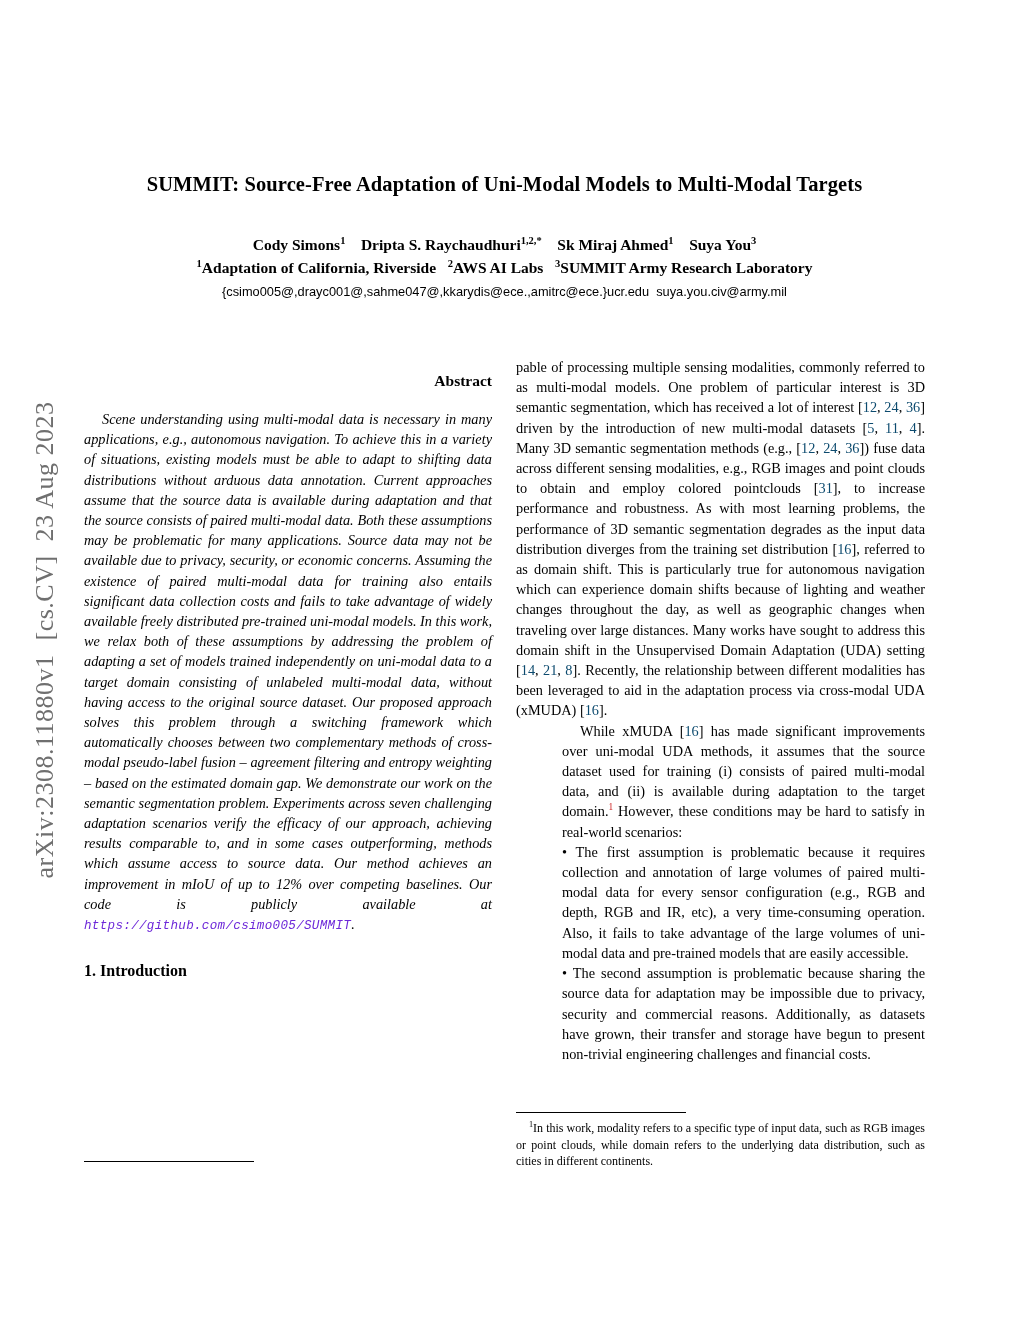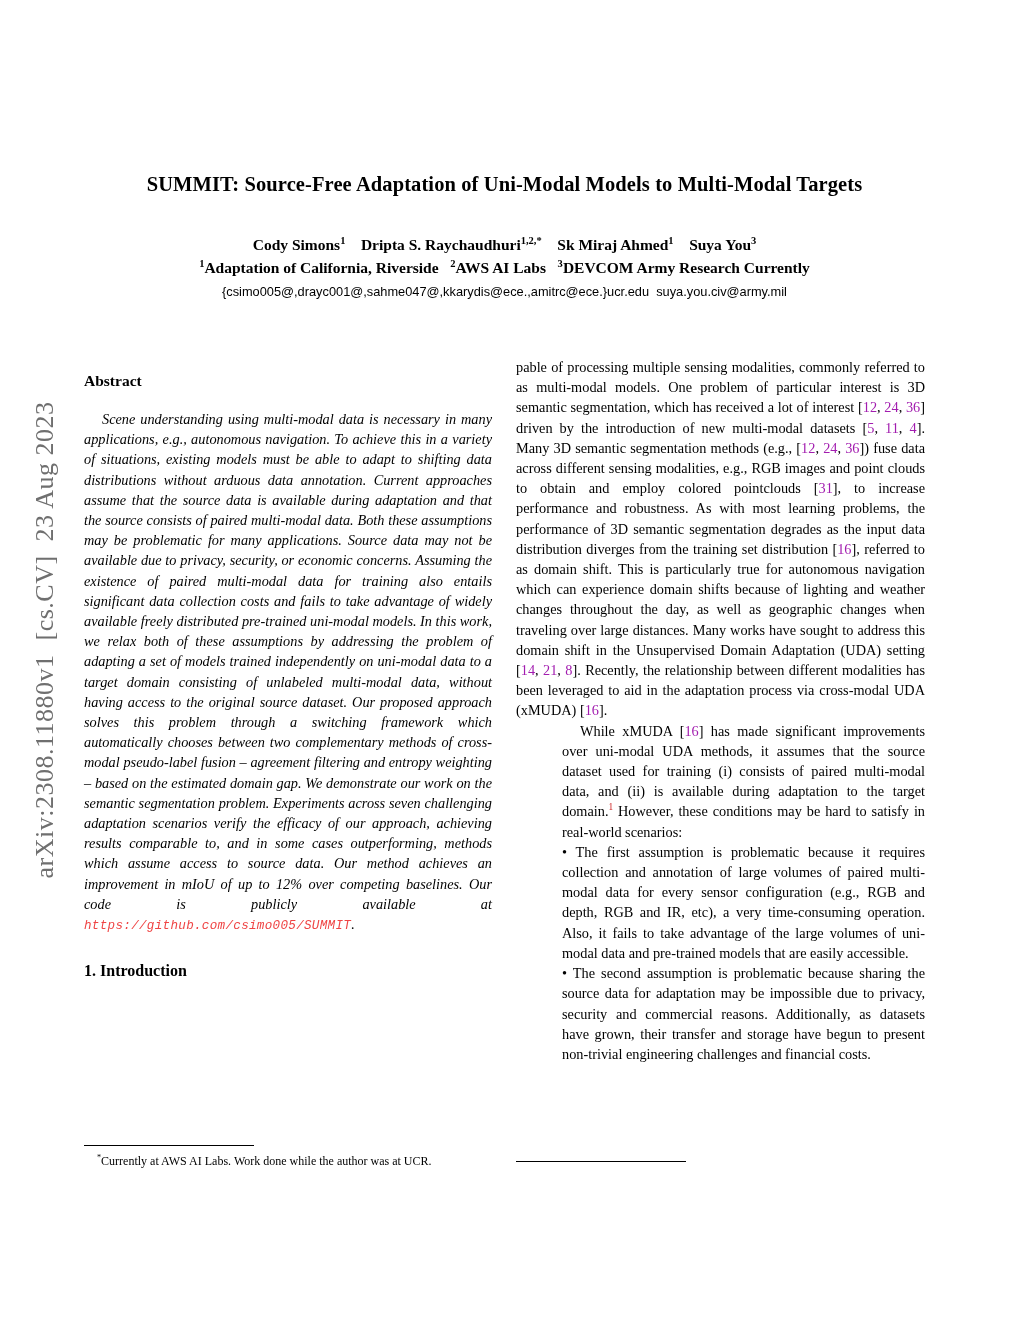--- a/index.html
+++ b/index.html
@@ -43,56 +43,56 @@
     font-size: 12.8px;
     line-height: 18px;
   }
 
   .columns { display: flex; gap: 24px; margin-top: 56px; }
   .col { display: flex; flex-direction: column; height: 812px; }
   .col-left  { width: 408px; }
   .col-right { width: 409px; }
 
   .abstract-heading {
-    text-align: left;
+    text-align: right;
     font-weight: bold;
     font-size: 15.5px;
     margin-top: 15px;
     margin-bottom: 19px;
   }
   .abstract-body {
     font-style: italic;
     font-size: 14.3px;
     line-height: 20.2px;
     text-align: justify;
     text-indent: 18px;
   }
   .seg-link {
     font-family: "Liberation Mono", monospace;
     font-style: italic;
     font-size: 12.6px;
-    color: #ef4444;
+    color: #6d28d9;
     letter-spacing: 0.3px;
   }
 
   .section-heading {
     font-weight: bold;
     font-size: 16px;
     margin-top: 26px;
     margin-bottom: 6px;
   }
   .para {
     font-size: 14.3px;
     line-height: 20.2px;
     text-align: justify;
   }
   .para.indent { text-indent: 18px; }
   .para + .para { margin-top: 0; margin-left: 46px; }
 
-  .seg-cite { color: #a21caf; }
+  .seg-cite { color: #0c4a6e; }
   .seg-fn   { color: #cc2222; vertical-align: super; font-size: 0.65em; line-height: 0; }
   .seg-sup  { vertical-align: super; font-size: 0.68em; line-height: 0; }
 
   .footnote-block { margin-top: auto; }
   .fn-rule { width: 170px; border: 0; border-top: 1.2px solid #000; margin-bottom: 7px; }
   .fnote {
     font-size: 12px;
     line-height: 16.2px;
     text-align: justify;
     text-indent: 13px;
@@ -104,45 +104,45 @@
 <div class="page">
 
   <div class="arxiv-banner">arXiv:2308.11880v1&nbsp; [cs.CV]&nbsp; 23 Aug 2023</div>
 
   <div class="content">
 
     <div class="paper-title">SUMMIT: Source-Free Adaptation of Uni-Modal Models to Multi-Modal Targets</div>
 
     <div class="authors-block">
       <div class="author-line"><span class="seg-t">Cody Simons</span><span class="seg-sup">1</span><span class="seg-t">&nbsp;&nbsp;&nbsp;&nbsp;</span><span class="seg-t">Dripta S. Raychaudhuri</span><span class="seg-sup">1,2,*</span><span class="seg-t">&nbsp;&nbsp;&nbsp;&nbsp;</span><span class="seg-t">Sk Miraj Ahmed</span><span class="seg-sup">1</span><span class="seg-t">&nbsp;&nbsp;&nbsp;&nbsp;</span><span class="seg-t">Suya You</span><span class="seg-sup">3</span></div>
-      <div class="author-line"><span class="seg-sup">1</span><span class="seg-t">Adaptation of California, Riverside</span><span class="seg-t">&nbsp;&nbsp;&nbsp;</span><span class="seg-sup">2</span><span class="seg-t">AWS AI Labs</span><span class="seg-t">&nbsp;&nbsp;&nbsp;</span><span class="seg-sup">3</span><span class="seg-t">DEVCOM Army Research Currently</span></div>
+      <div class="author-line"><span class="seg-sup">1</span><span class="seg-t">Adaptation of California, Riverside</span><span class="seg-t">&nbsp;&nbsp;&nbsp;</span><span class="seg-sup">2</span><span class="seg-t">AWS AI Labs</span><span class="seg-t">&nbsp;&nbsp;&nbsp;</span><span class="seg-sup">3</span><span class="seg-t">SUMMIT Army Research Laboratory</span></div>
     </div>
 
     <div class="emails-line"><span class="seg-t">{csimo005@,drayc001@,sahme047@,kkarydis@ece.,amitrc@ece.}ucr.edu</span><span class="seg-t">&nbsp;&nbsp;</span><span class="seg-t">suya.you.civ@army.mil</span></div>
 
     <div class="columns">
 
       <div class="col col-left">
         <div class="abstract-heading">Abstract</div>
         <div class="abstract-body"><span class="seg-t">Scene understanding using multi-modal data is necessary in many applications, e.g., autonomous navigation. To achieve this in a variety of situations, existing models must be able to adapt to shifting data distributions without arduous data annotation. Current approaches assume that the source data is available during adaptation and that the source consists of paired multi-modal data. Both these assumptions may be problematic for many applications. Source data may not be available due to privacy, security, or economic concerns. Assuming the existence of paired multi-modal data for training also entails significant data collection costs and fails to take advantage of widely available freely distributed pre-trained uni-modal models. In this work, we relax both of these assumptions by addressing the problem of adapting a set of models trained independently on uni-modal data to a target domain consisting of unlabeled multi-modal data, without having access to the original source dataset. Our proposed approach solves this problem through a switching framework which automatically chooses between two complementary methods of cross-modal pseudo-label fusion – agreement filtering and entropy weighting – based on the estimated domain gap. We demonstrate our work on the semantic segmentation problem. Experiments across seven challenging adaptation scenarios verify the efficacy of our approach, achieving results comparable to, and in some cases outperforming, methods which assume access to source data. Our method achieves an improvement in mIoU of up to 12% over competing baselines. Our code is publicly available at </span><span class="seg-link">https://github.com/csimo005/SUMMIT</span><span class="seg-t">.</span></div>
 
         <div class="section-heading">1. Introduction</div>
 
         <div class="footnote-block">
           <hr class="fn-rule">
-          <div class="fnote"><span class="seg-sup">*</span><span class="seg-t">Currently at AWS AI Labs. Work done while the author was at UCR.</span></div>
         </div>
       </div>
 
       <div class="col col-right">
         <div class="para"><span class="seg-t">pable of processing multiple sensing modalities, commonly referred to as multi-modal models. One problem of particular interest is 3D semantic segmentation, which has received a lot of interest [</span><span class="seg-cite">12</span><span class="seg-t">, </span><span class="seg-cite">24</span><span class="seg-t">, </span><span class="seg-cite">36</span><span class="seg-t">] driven by the introduction of new multi-modal datasets [</span><span class="seg-cite">5</span><span class="seg-t">, </span><span class="seg-cite">11</span><span class="seg-t">, </span><span class="seg-cite">4</span><span class="seg-t">]. Many 3D semantic segmentation methods (e.g., [</span><span class="seg-cite">12</span><span class="seg-t">, </span><span class="seg-cite">24</span><span class="seg-t">, </span><span class="seg-cite">36</span><span class="seg-t">]) fuse data across different sensing modalities, e.g., RGB images and point clouds to obtain and employ colored pointclouds [</span><span class="seg-cite">31</span><span class="seg-t">], to increase performance and robustness. As with most learning problems, the performance of 3D semantic segmentation degrades as the input data distribution diverges from the training set distribution [</span><span class="seg-cite">16</span><span class="seg-t">], referred to as domain shift. This is particularly true for autonomous navigation which can experience domain shifts because of lighting and weather changes throughout the day, as well as geographic changes when traveling over large distances. Many works have sought to address this domain shift in the Unsupervised Domain Adaptation (UDA) setting [</span><span class="seg-cite">14</span><span class="seg-t">, </span><span class="seg-cite">21</span><span class="seg-t">, </span><span class="seg-cite">8</span><span class="seg-t">]. Recently, the relationship between different modalities has been leveraged to aid in the adaptation process via cross-modal UDA (xMUDA) [</span><span class="seg-cite">16</span><span class="seg-t">].</span></div>
         <div class="para indent"><span class="seg-t">While xMUDA [</span><span class="seg-cite">16</span><span class="seg-t">] has made significant improvements over uni-modal UDA methods, it assumes that the source dataset used for training (i) consists of paired multi-modal data, and (ii) is available during adaptation to the target domain.</span><span class="seg-fn">1</span><span class="seg-t"> However, these conditions may be hard to satisfy in real-world scenarios:</span></div>
         <div class="para"><span class="seg-t">• The first assumption is problematic because it requires collection and annotation of large volumes of paired multi-modal data for every sensor configuration (e.g., RGB and depth, RGB and IR, etc), a very time-consuming operation. Also, it fails to take advantage of the large volumes of uni-modal data and pre-trained models that are easily accessible.</span></div>
         <div class="para"><span class="seg-t">• The second assumption is problematic because sharing the source data for adaptation may be impossible due to privacy, security and commercial reasons. Additionally, as datasets have grown, their transfer and storage have begun to present non-trivial engineering challenges and financial costs.</span></div>
 
         <div class="footnote-block">
           <hr class="fn-rule">
+          <div class="fnote"><span class="seg-sup">1</span><span class="seg-t">In this work, modality refers to a specific type of input data, such as RGB images or point clouds, while domain refers to the underlying data distribution, such as cities in different continents.</span></div>
         </div>
       </div>
 
     </div>
   </div>
 </div>
 
 </body></html>

